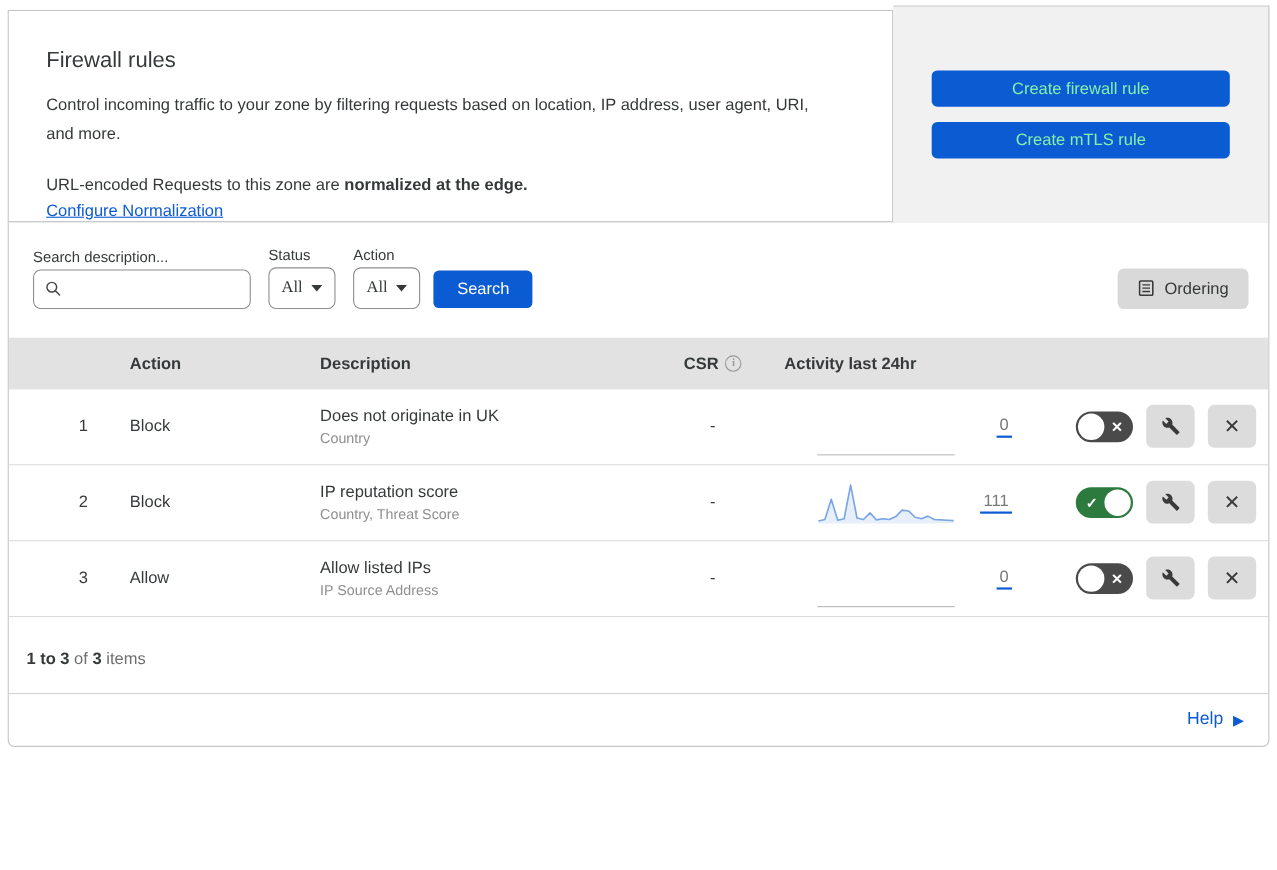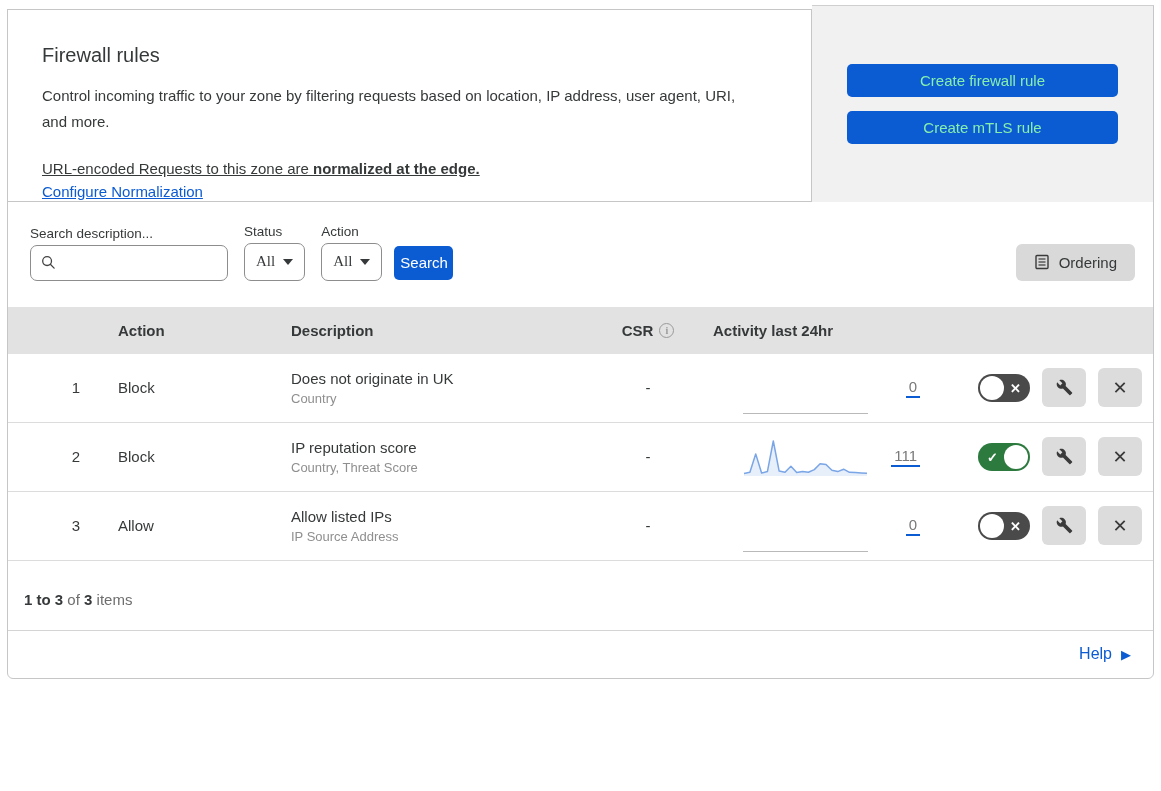--- a/index.html
+++ b/index.html
@@ -20,21 +20,21 @@
 
   
   .top-row { display:flex; align-items:stretch; }
   .header-card {
     width:805px; background:#fff; border:1px solid var(--border);
     margin-top:4px; padding:28px 60px 0 34px;
   }
   .page-title { font-size:20px; font-weight:500; margin:6px 0 16px; }
   .desc-text { font-size:15px; line-height:1.75; margin:0 0 24px; max-width:715px; }
   .usage-text { font-size:15px; font-weight:700; margin:0 0 26px; }
-  .norm-text { font-size:15px; margin:0 0 6px;text-decoration:underline; }
+  .norm-text { font-size:15px; margin:0 0 6px; }
   .norm-text b { font-weight:700; }
   .text-link { color:var(--accent); text-decoration:underline; font-size:15px; cursor:pointer; }
 
   .cta-panel {
     flex:1; background:#f1f1f2;
     border-top:1px solid #cfcfcf; border-right:1px solid var(--border);
     display:flex; flex-direction:column; align-items:center; justify-content:center; gap:14px;
   }
   .btn-primary {
     width:271px; height:33px; background:var(--accent); color:#86efac;
@@ -60,21 +60,21 @@
     margin-left:8px; min-width:0; background:transparent;
   }
   .select-box {
     height:38px; border:1px solid #8d8d8d; border-radius:7px; background:#fff;
     display:flex; align-items:center; gap:8px; padding:0 11px; font-size:15px; cursor:pointer;font-family:Liberation Serif, serif;
   }
   .caret {
     width:0; height:0; border-left:5px solid transparent; border-right:5px solid transparent;
     border-top:6px solid #36393a; display:inline-block;
   }
-  .btn-search { height:34px; width:59px; margin-bottom:1px; margin-left:-4px;
+  .btn-search { height:34px; width:90px; margin-bottom:1px; margin-left:-4px;
     background:var(--accent); color:#fff; border:none; border-radius:5px;
     font-family:inherit; font-size:15px; cursor:pointer; }
   .btn-ordering {
     margin-left:auto; height:37px; background:#d9d9d9; border:none; border-radius:6px;
     font-family:inherit; font-size:15px; color:#36393a; padding:0 18px;
     display:flex; align-items:center; gap:9px; cursor:pointer;margin-top:10px;
   }
 
   
   .grid { display:grid; grid-template-columns:88px 172px 330px 100px 230px 1fr; }

